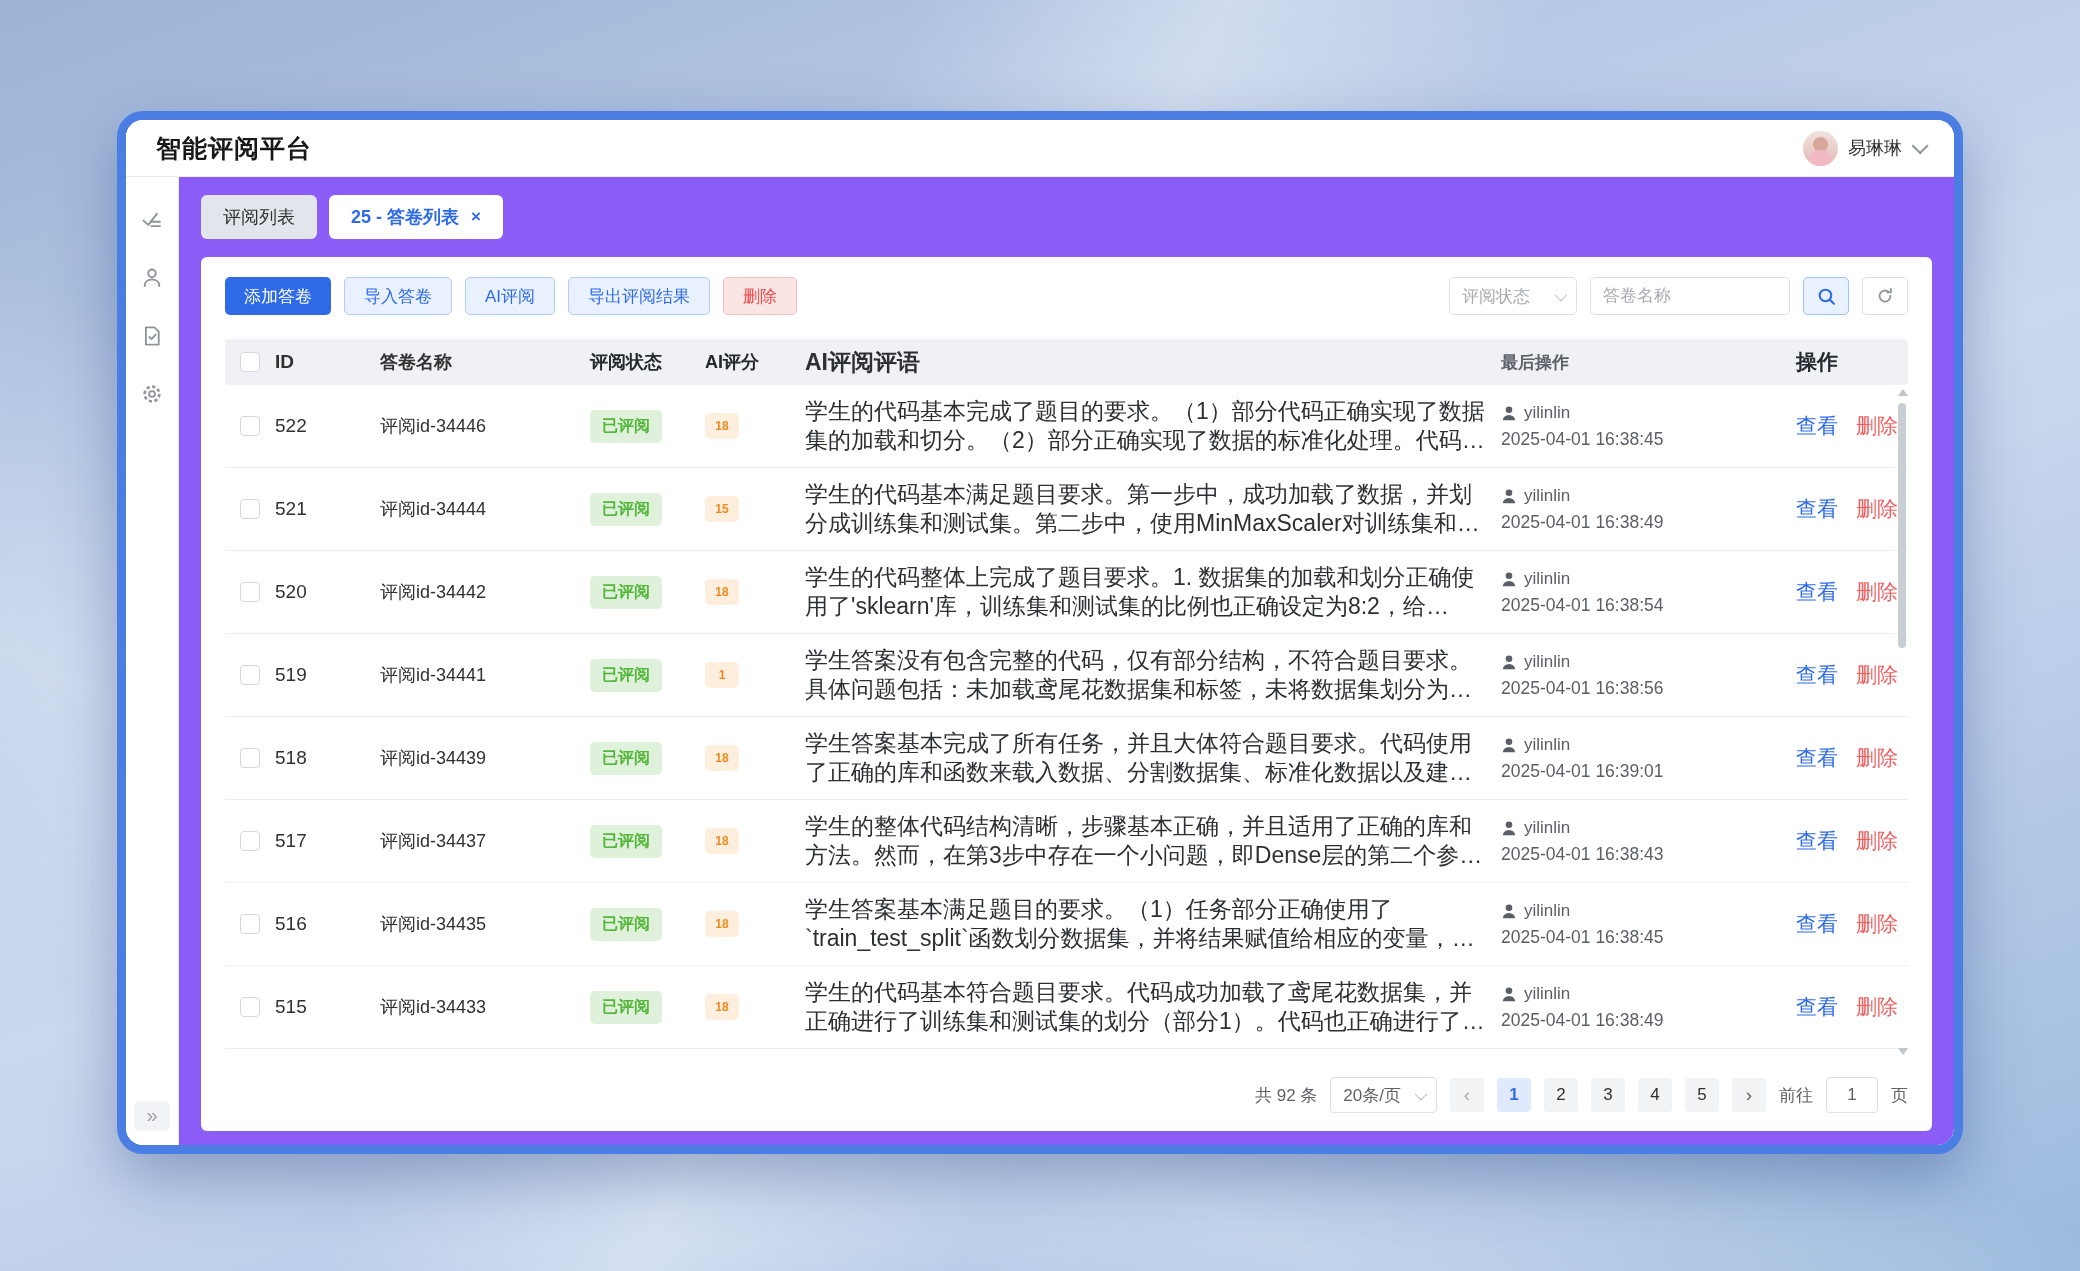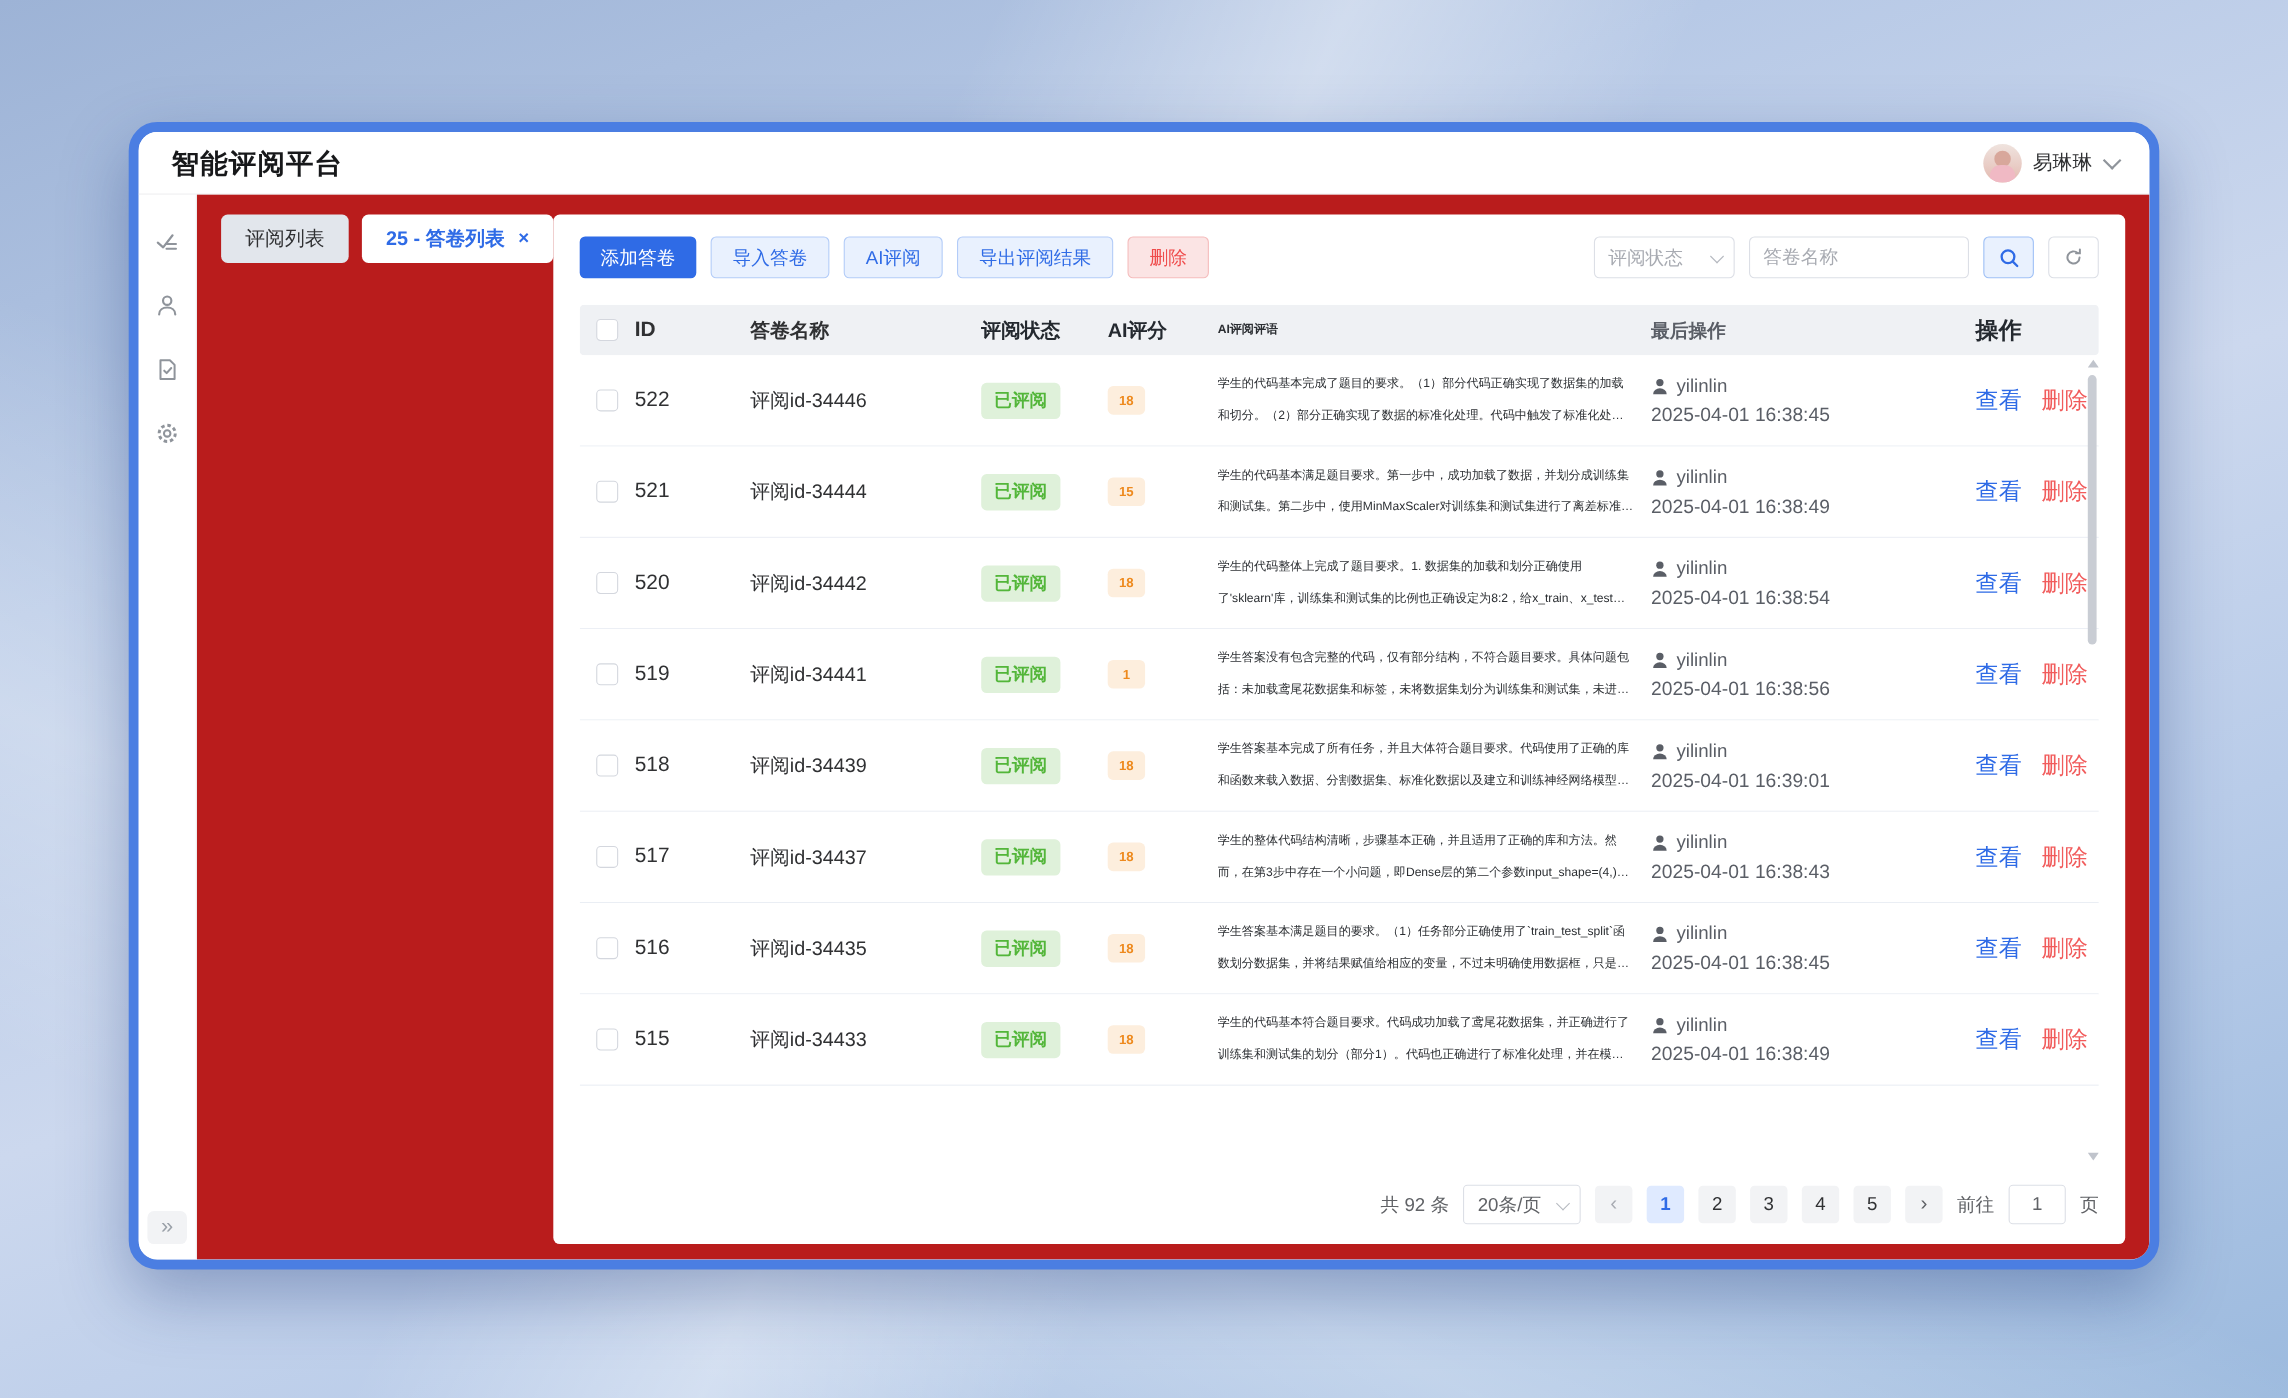--- a/index.html
+++ b/index.html
@@ -31,21 +31,21 @@
   .chev { width:12px; height:12px; border-right:2px solid #8f949b; border-bottom:2px solid #8f949b;
     transform:rotate(45deg) translateY(-3px); }
   
   .app-body { display:flex; height:calc(100% - 57px); }
   .sidebar { width:53px; background:#fff; border-right:1px solid #ebebee; position:relative;
     display:flex; flex-direction:column; align-items:center; padding-top:32px; gap:36px; }
   .side-ic { width:22px; height:22px; color:#8f949b; cursor:pointer; }
   .collapse-btn { position:absolute; bottom:14px; left:50%; transform:translateX(-50%);
     width:36px; height:30px; border-radius:6px; background:#f2f3f5; color:#9aa0a8;
     font-size:20px; line-height:28px; text-align:center; cursor:pointer; }
-  .main { flex:1; background:#b91c1c; padding:18px 22px 14px 22px; display:flex; flex-direction:row; overflow:hidden; }
+  .main { flex:1; background:#8b5cf6; padding:18px 22px 14px 22px; display:flex; flex-direction:column; overflow:hidden; }
   
   .tabbar { display:flex; gap:12px; margin-bottom:18px; }
   .tab { height:44px; display:flex; align-items:center; padding:0 22px; border-radius:6px;
     font-size:18px; cursor:pointer; }
   .tab.inactive { background:#e2e6ec; color:#303133; }
   .tab.active { background:#fff; color:#2f6be6;font-weight:bold; }
   .tab-close { margin-left:12px; font-size:17px; color:#2f6be6; }
   
   .card { flex:1; background:#fff; border-radius:6px; padding:20px 24px 18px 24px;
     display:flex; flex-direction:column; overflow:hidden; }
@@ -74,21 +74,21 @@
   .thead { display:flex; align-items:center; height:46px; background:#eff1f4; border-radius:4px;
     font-size:18px; font-weight:bold; color:#24292f; }
   .trow { display:flex; align-items:center; height:83px; border-bottom:1px solid #eaeef4;
     background:#fff; }
   .cell { padding-right:14px; }
   .c-check { width:50px; display:flex; justify-content:center; padding:0; }
   .c-id { width:105px; font-size:19px; color:#303133; }
   .c-name { width:210px; font-size:18px; color:#303133; }
   .c-status { width:115px; }
   .c-score { width:100px; }
-  .c-comment { flex:1; font-size:11px; color:#2c2f33; line-height:29px; }
+  .c-comment { flex:1; font-size:23px; color:#2c2f33; line-height:29px; }
   .c-op { width:250px; font-size:17px; color:#5a5e66; }
   .c-action { width:112px; font-size:21px; display:flex; gap:18px; padding-right:0;margin-left:45px; }
   .checkbox { width:20px; height:20px; border:1.5px solid #d4d7de; border-radius:4px; background:#fff; cursor:pointer; }
   .badge-status { display:inline-block; padding:6px 12px; border-radius:5px; background:#dff1da;
     color:#53b63a; font-size:16px; font-weight:bold; }
   .badge-score { display:inline-block; min-width:34px; text-align:center; padding:6px 8px;
     border-radius:5px; background:#fdeedd; color:#ee8a1e; font-size:12px; font-weight:bold; }
   .comment-clip { display:-webkit-box; -webkit-line-clamp:2; -webkit-box-orient:vertical; overflow:hidden; }
   .op-line1 { display:flex; align-items:center; gap:7px; margin-bottom:6px; }
   .op-time { font-size:17.5px; }

